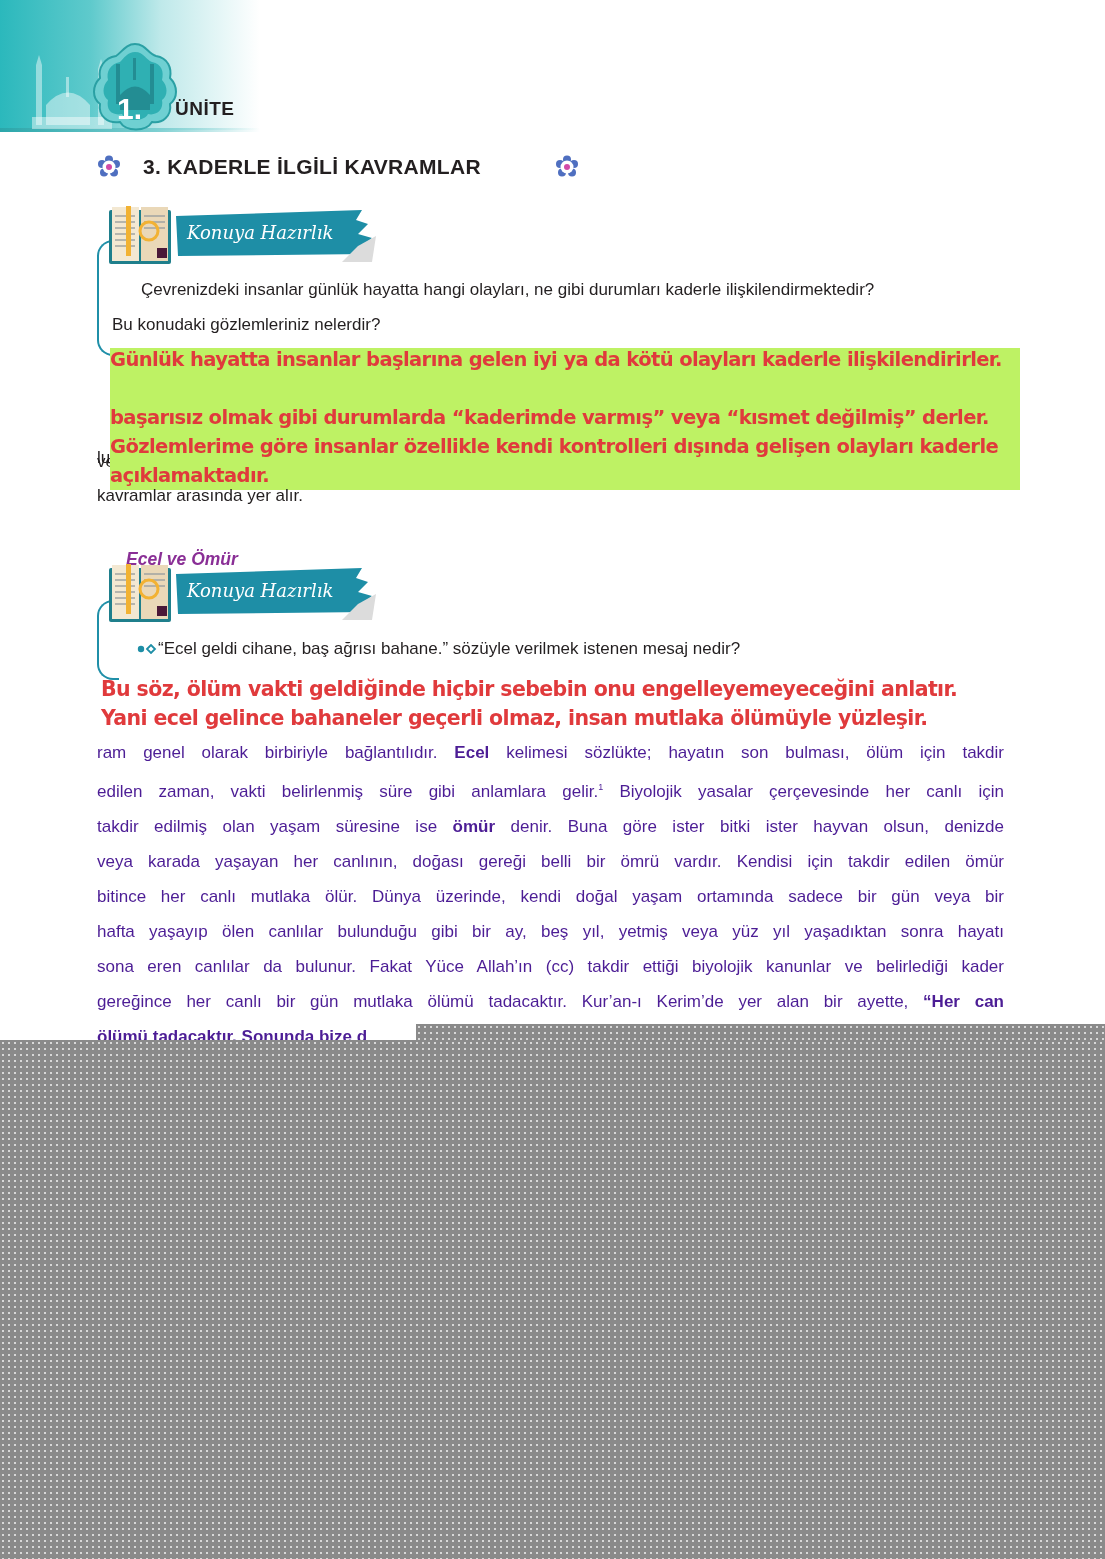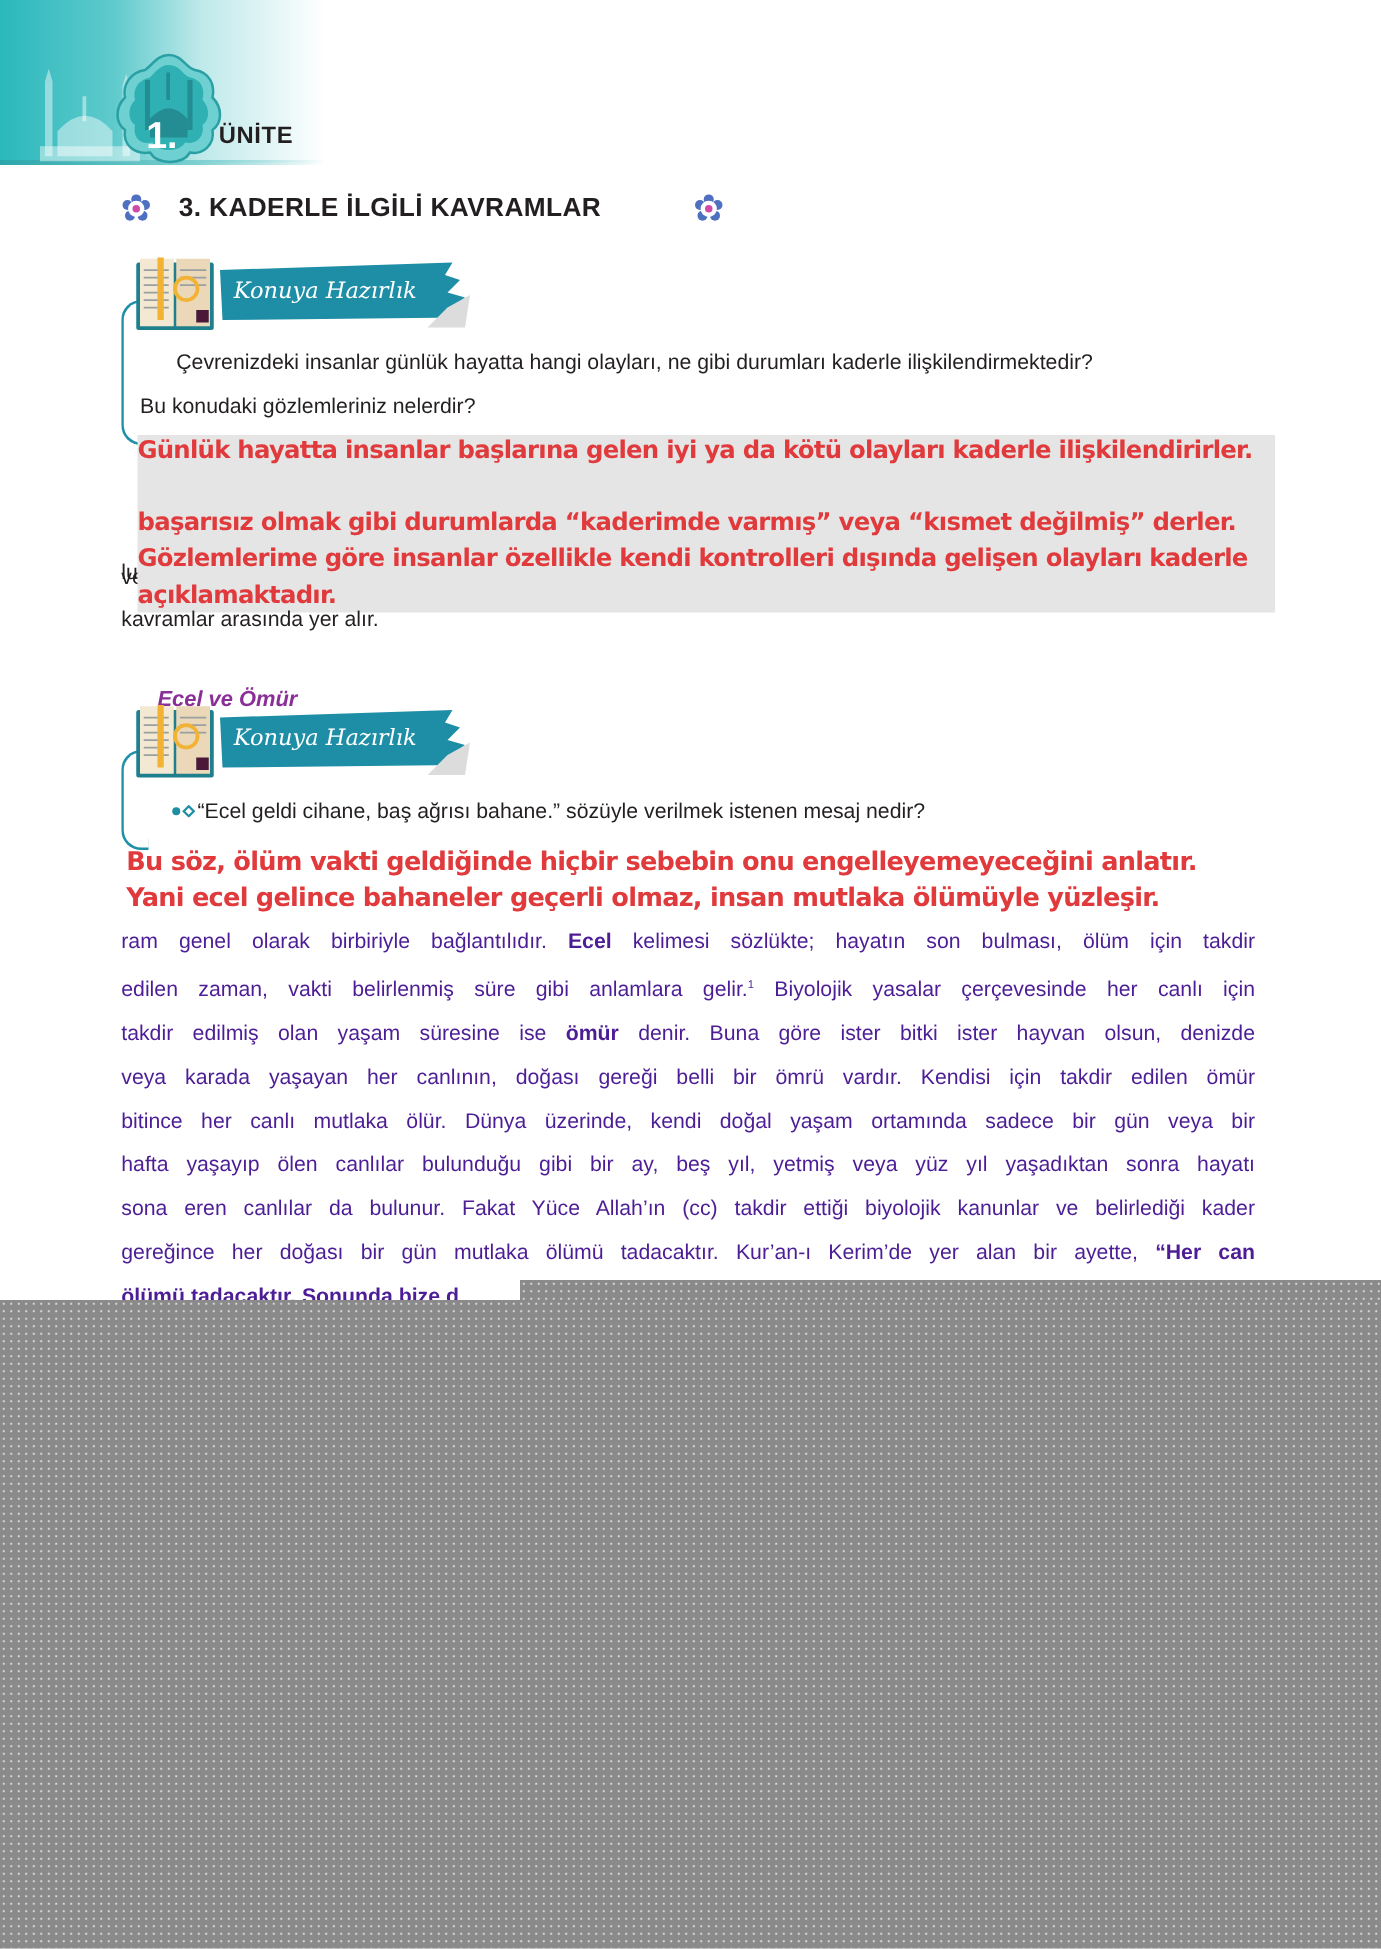--- a/index.html
+++ b/index.html
@@ -147,21 +147,21 @@
   <path d="M186 40 L204 30 L200 56 L170 56 Z" fill="#dcdcdc"></path>
 </svg>
 <div class="abs kh-label" style="left:187px; top:222px;">Konuya Hazırlık</div>
 
 <div class="abs body-text" style="left:141px; top:280px;">Çevrenizdeki insanlar günlük hayatta hangi olayları, ne gibi durumları kaderle ilişkilendirmektedir?</div>
 <div class="abs body-text" style="left:112px; top:315px;">Bu konudaki gözlemleriniz nelerdir?</div>
 
 <div class="abs body-text" style="left:97px; top:420px;margin-top:28px;">lu</div>
 <div class="abs body-text" style="left:97px; top:452px;">ve</div>
 
-<div class="abs" style="left:110px; top:348px; background:#e5e5e5; width:910px; height:142px;">
+<div class="abs" style="left:110px; top:348px; background:#bef264; width:910px; height:142px;">
   <div class="answer" style="position:absolute; left:0; top:0;">Günlük hayatta insanlar başlarına gelen iyi ya da kötü olayları kaderle ilişkilendirirler.</div>
   <div class="answer" style="position:absolute; left:0; top:58px;">başarısız olmak gibi durumlarda “kaderimde varmış” veya “kısmet değilmiş” derler.</div>
   <div class="answer" style="position:absolute; left:0; top:87px;">Gözlemlerime göre insanlar özellikle kendi kontrolleri dışında gelişen olayları kaderle</div>
   <div class="answer" style="position:absolute; left:0; top:116px;">açıklamaktadır.</div>
 </div>
 
 <div class="abs body-text" style="left:97px; top:486px;">kavramlar arasında yer alır.</div>
 
 <div class="abs subheading" style="left:126px; top:521px;margin-top:28px;">Ecel ve Ömür</div>
 
@@ -201,18 +201,18 @@
 <div class="abs answer" style="left:101px; top:706px; font-size:20.5px;">Yani ecel gelince bahaneler geçerli olmaz, insan mutlaka ölümüyle yüzleşir.</div>
 
 <div class="abs para" style="top:735px;">
   <span class="line"><span>ram genel olarak birbiriyle bağlantılıdır. </span><b>Ecel</b><span> kelimesi sözlükte; hayatın son bulması, ölüm için takdir</span></span>
   <span class="line"><span>edilen zaman, vakti belirlenmiş süre gibi anlamlara gelir.</span><sup>1</sup><span> Biyolojik yasalar çerçevesinde her canlı için</span></span>
   <span class="line"><span>takdir edilmiş olan yaşam süresine ise </span><b>ömür</b><span> denir. Buna göre ister bitki ister hayvan olsun, denizde</span></span>
   <span class="line">veya karada yaşayan her canlının, doğası gereği belli bir ömrü vardır. Kendisi için takdir edilen ömür</span>
   <span class="line">bitince her canlı mutlaka ölür. Dünya üzerinde, kendi doğal yaşam ortamında sadece bir gün veya bir</span>
   <span class="line">hafta yaşayıp ölen canlılar bulunduğu gibi bir ay, beş yıl, yetmiş veya yüz yıl yaşadıktan sonra hayatı</span>
   <span class="line">sona eren canlılar da bulunur. Fakat Yüce Allah’ın (cc) takdir ettiği biyolojik kanunlar ve belirlediği kader</span>
-  <span class="line"><span>gereğince her doğası bir gün mutlaka ölümü tadacaktır. Kur’an-ı Kerim’de yer alan bir ayette, </span><b>“Her can</b></span>
+  <span class="line"><span>gereğince her canlı bir gün mutlaka ölümü tadacaktır. Kur’an-ı Kerim’de yer alan bir ayette, </span><b>“Her can</b></span>
   <span class="line last"><b>ölümü tadacaktır. Sonunda bize d</b></span>
 </div>
 
 <div class="abs mask" style="left:416px; top:1024px; width:689px; height:18px;"></div>
 <div class="abs mask" style="left:0; top:1040px; width:1105px; height:519px;"></div>
 
 </body></html>

